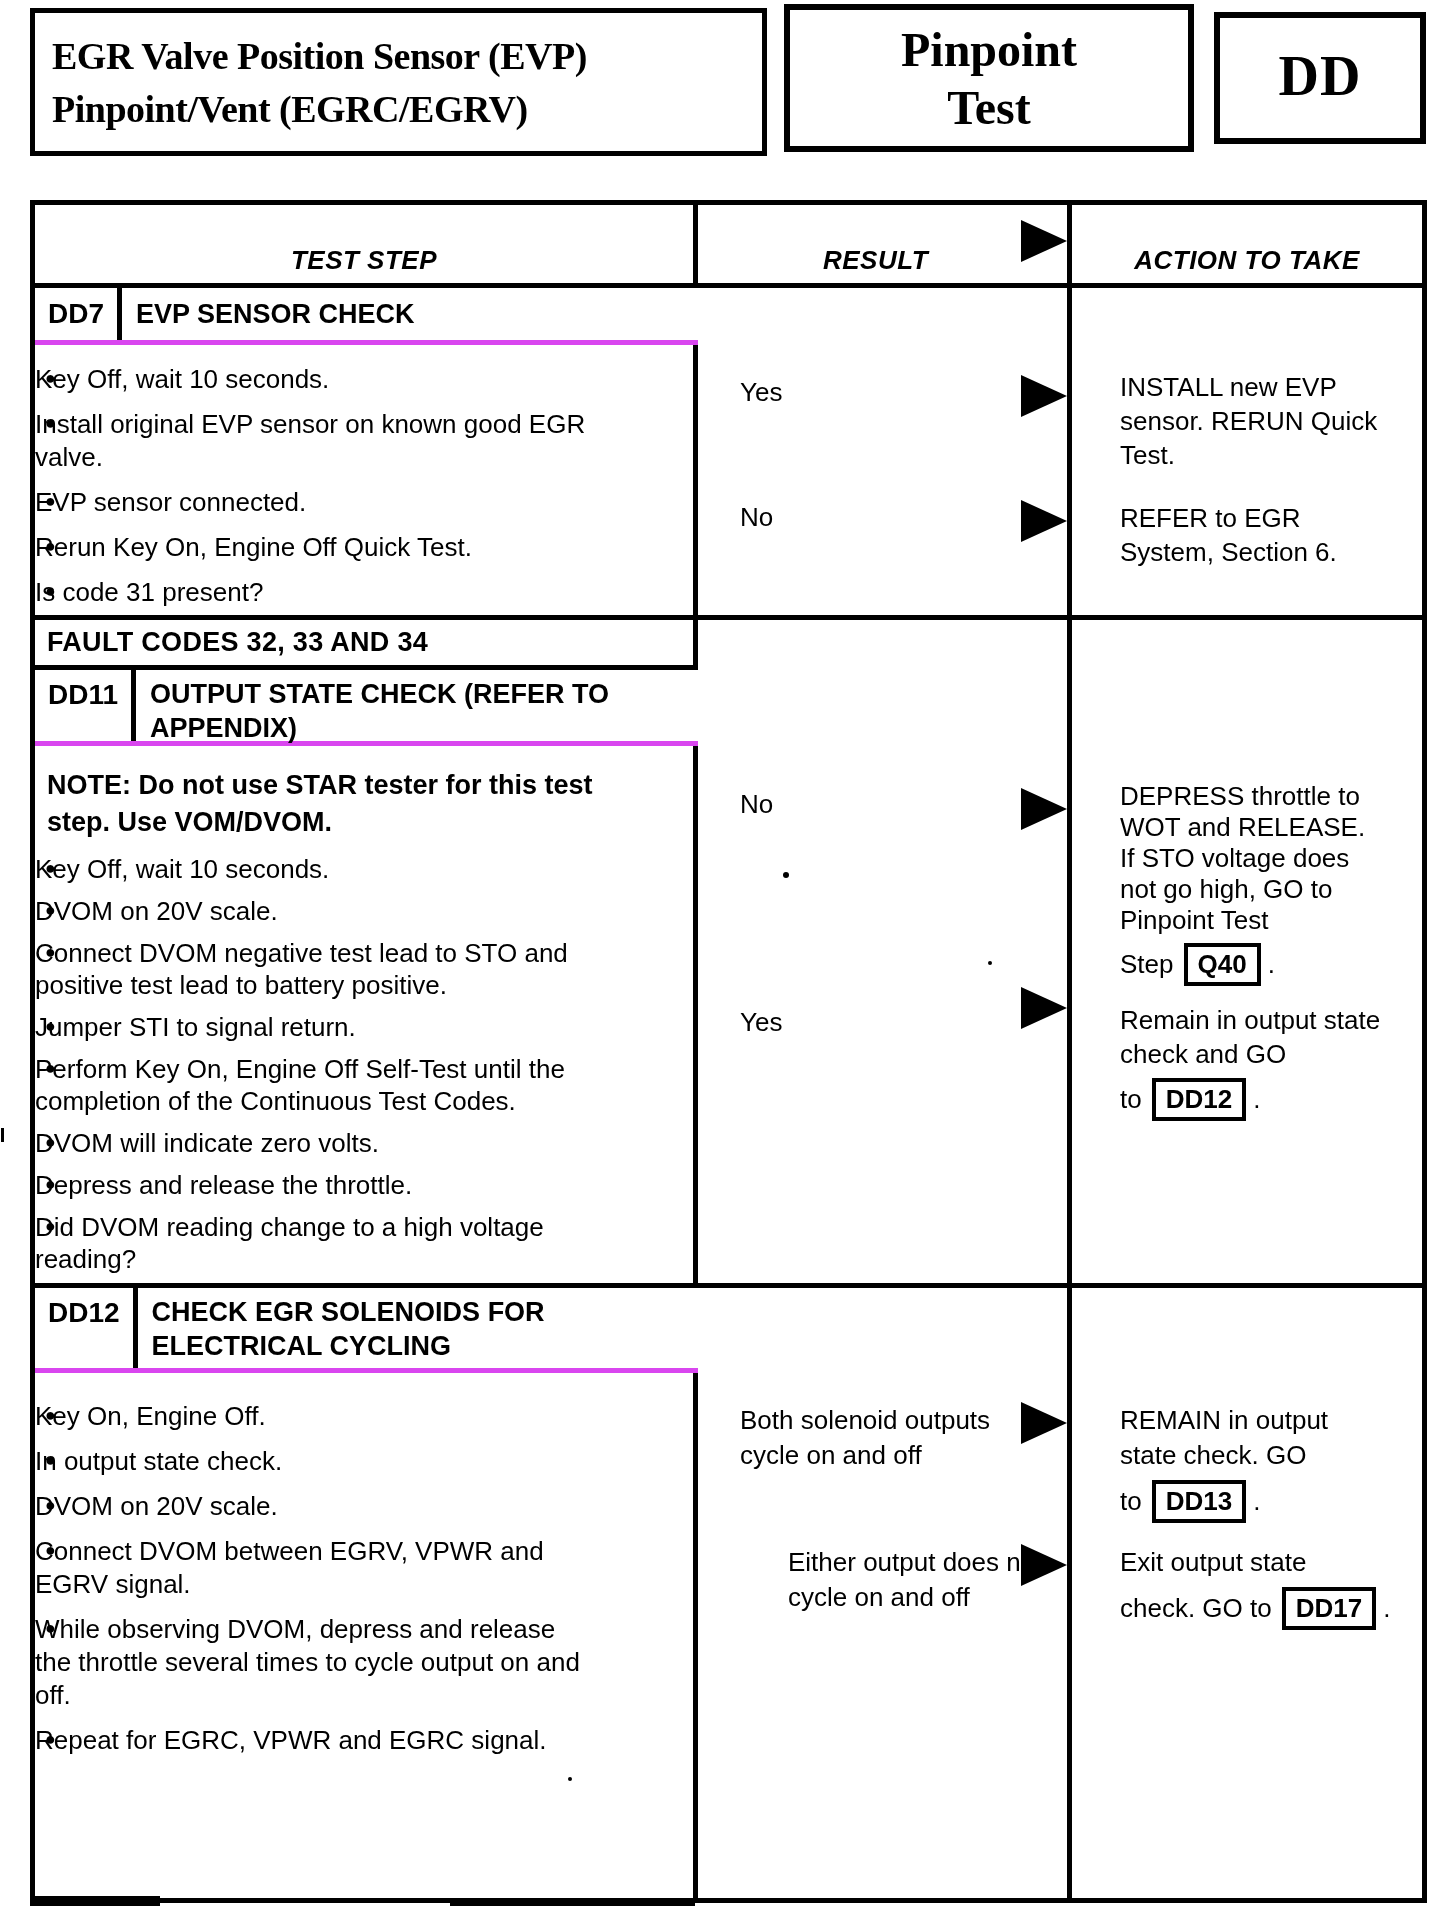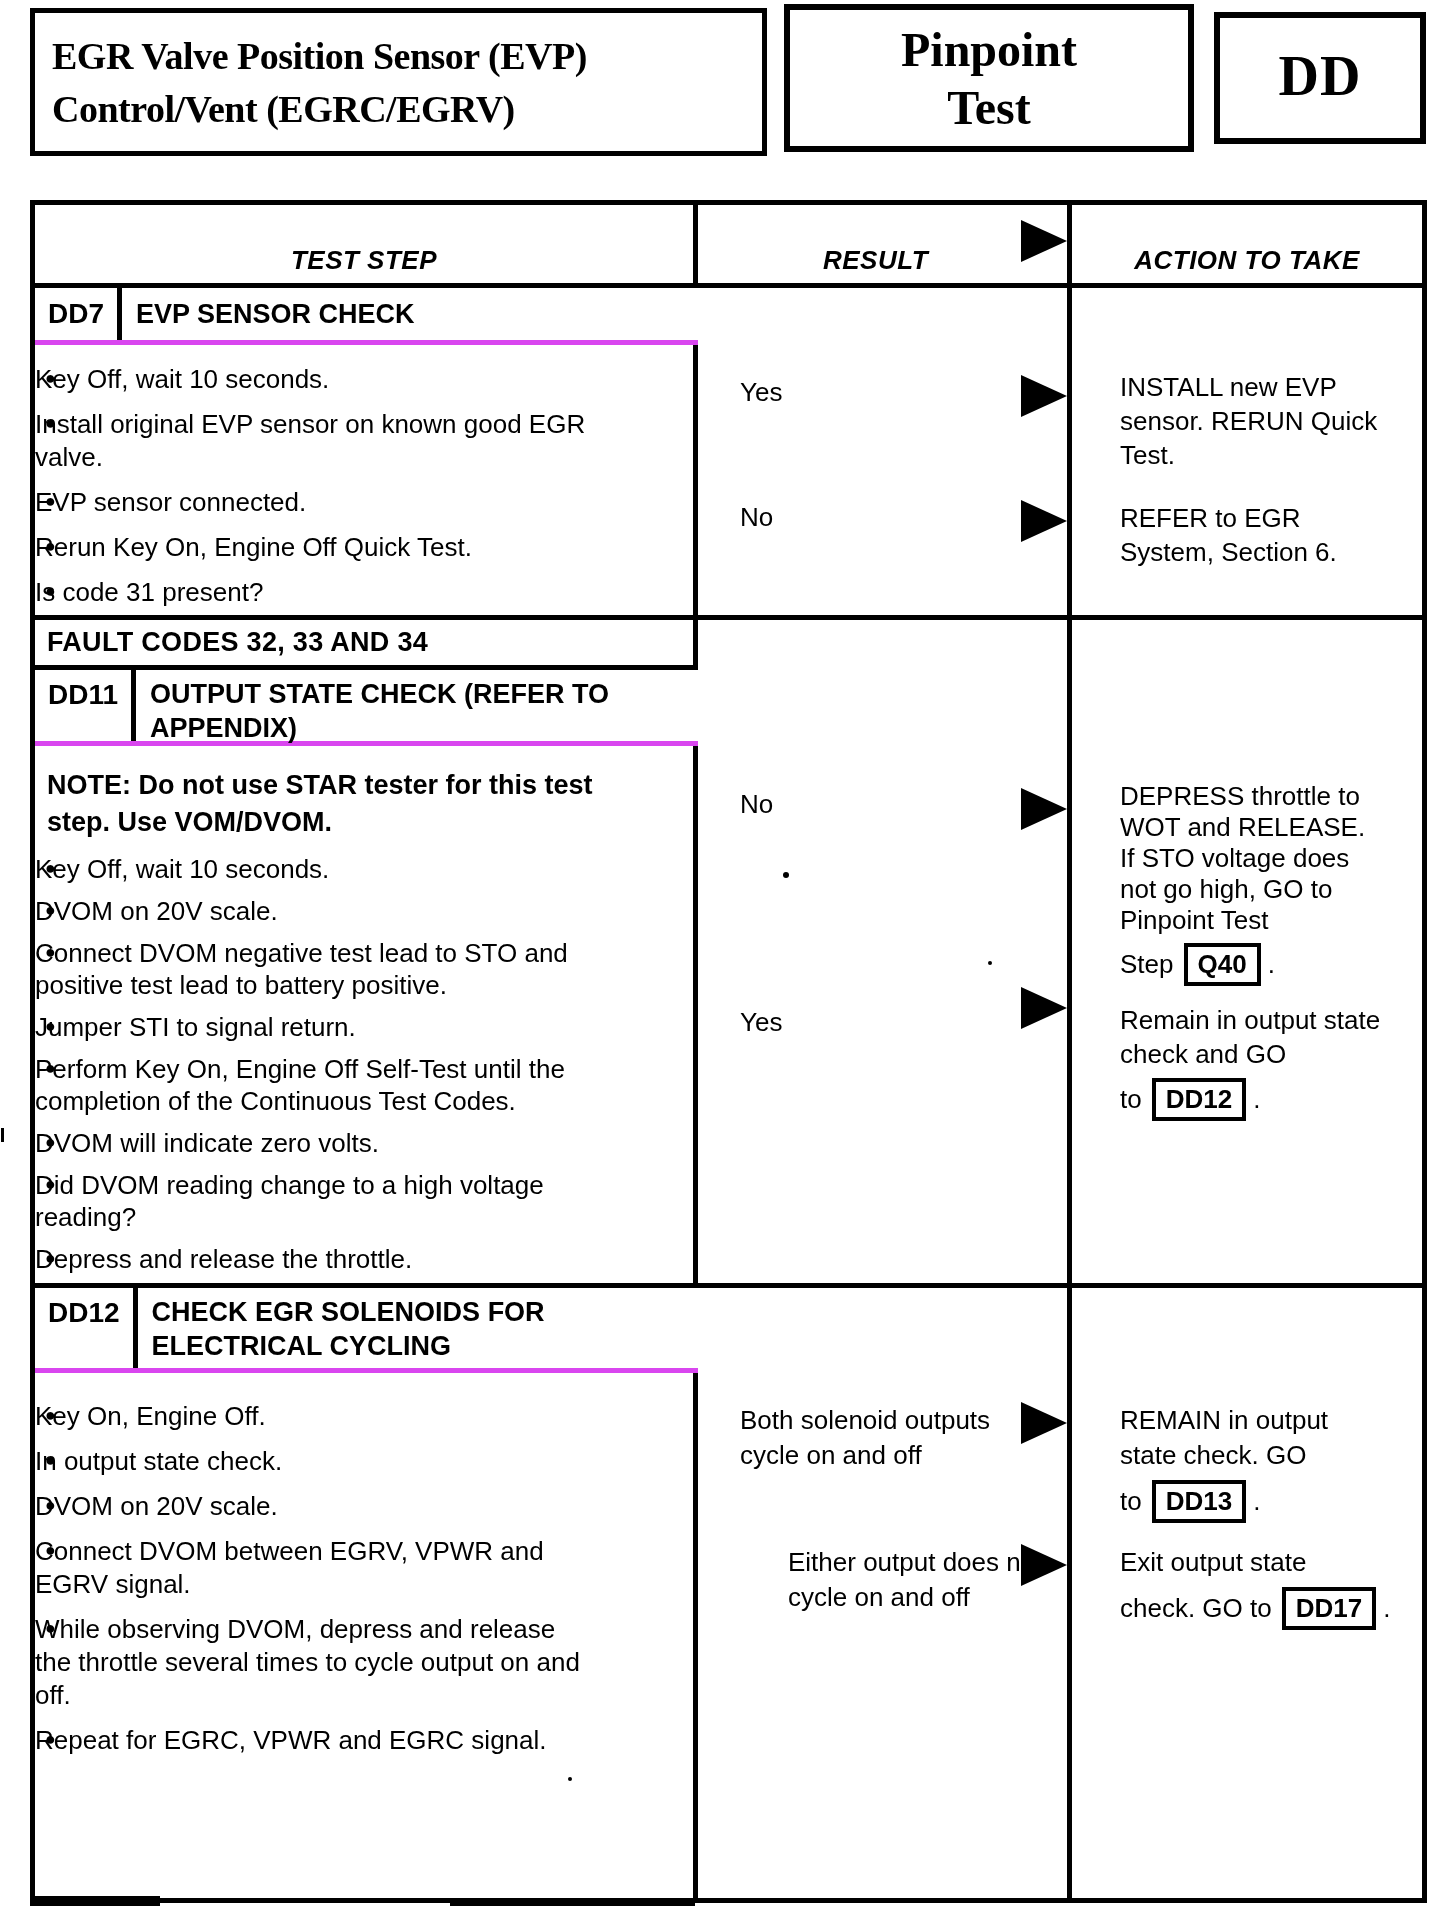--- a/index.html
+++ b/index.html
@@ -86,21 +86,21 @@
   .edgebar { position:absolute; background:#000; }
   #edge1 { left:30px; top:1896px; width:130px; height:10px; }
   #edge2 { left:450px; top:1898px; width:245px; height:8px; }
 </style>
 </head>
 <body>
 
 <div class="hbox" id="box-title">
   <div class="t">
     <div>EGR Valve Position Sensor (EVP)</div>
-    <div>Control/Vent (EGRC/EGRV)</div>
+    <div>Pinpoint/Vent (EGRC/EGRV)</div>
   </div>
 </div>
 <div class="hbox" id="box-pinpoint">
   <div>Pinpoint</div>
   <div>Test</div>
 </div>
 <div class="hbox" id="box-dd">
   <span>DD</span>
 </div>
 
@@ -152,23 +152,23 @@
 step. Use VOM/DVOM.</div>
   <ul class="bullets tight" id="bullets-dd11">
       <li>Key Off, wait 10 seconds.</li>
       <li>DVOM on 20V scale.</li>
       <li>Connect DVOM negative test lead to STO and
 positive test lead to battery positive.</li>
       <li>Jumper STI to signal return.</li>
       <li>Perform Key On, Engine Off Self-Test until the
 completion of the Continuous Test Codes.</li>
       <li>DVOM will indicate zero volts.</li>
+      <li>Depress and release the throttle.</li>
       <li>Did DVOM reading change to a high voltage
 reading?</li>
-      <li>Depress and release the throttle.</li>
     </ul>
   <div class="res" id="res-dd11-1">No</div>
   <div class="arrow" id="ar-dd11-1"></div>
   <div class="act" id="act-dd11-1">
     <div class="txt">DEPRESS throttle to
 WOT and RELEASE.
 If STO voltage does
 not go high, GO to
 Pinpoint Test</div>
     <div class="refline">

